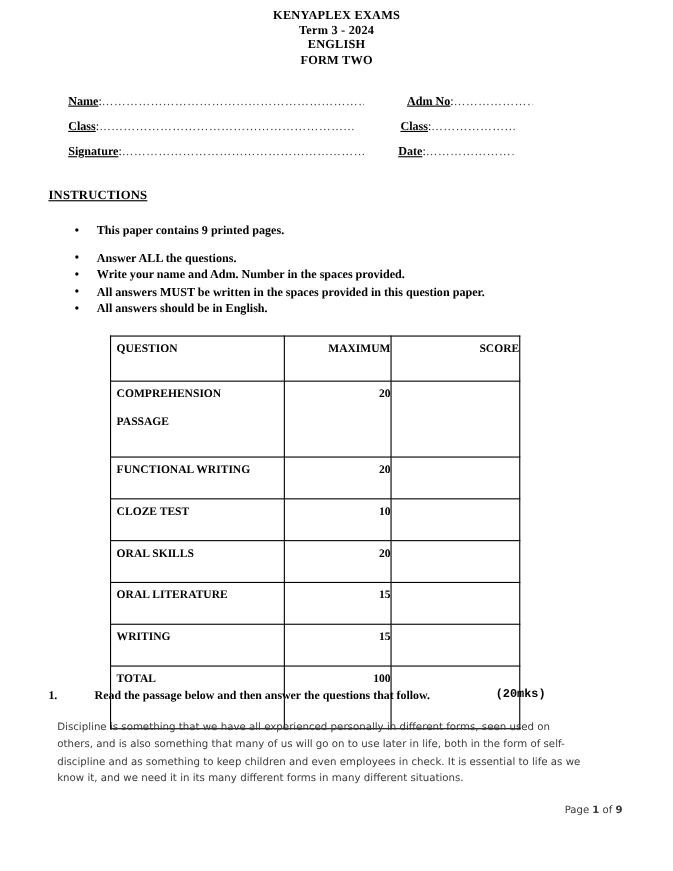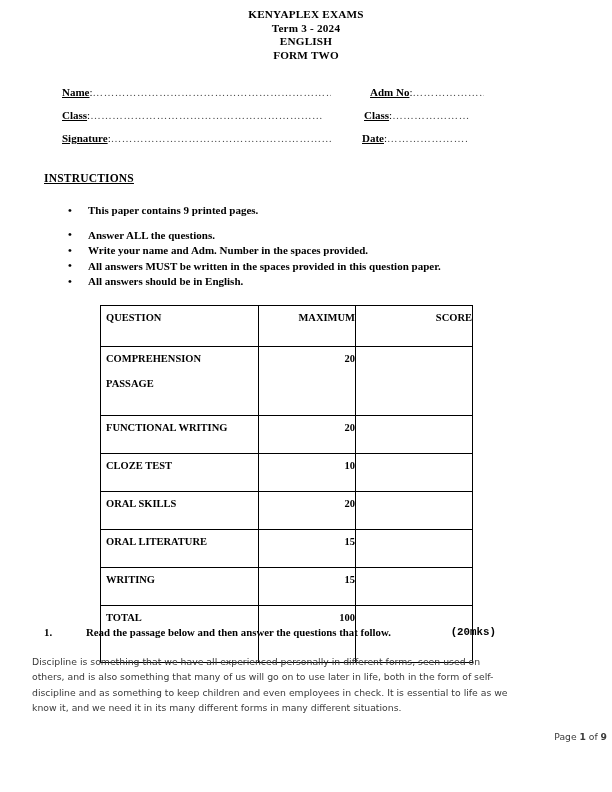--- a/index.html
+++ b/index.html
@@ -181,40 +181,39 @@
     position: absolute;
     right: 18px;
     top: 0;
     font-family: Liberation Mono, monospace;
   }
 
   
   .passage {
     position: absolute;
     top: 654px;
-    left: 32px;
+    left: 52px;
     width: 482px;
     font-family: "DejaVu Sans", "Liberation Sans", sans-serif;
     font-size: 9.3px;
     line-height: 15.4px;
     color: #3a3a3a;
     text-align: left;
   }
 
   
   .footer {
     position: absolute;
     top: 731px;
     left: 0;
     width: 566px;
     text-align: right;
     font-family: "DejaVu Sans", "Liberation Sans", sans-serif;
     font-size: 9.2px;
     color: #3a3a3a;
-    padding-left: 41px;
   }
   .footer b { font-weight: bold; }
 </style>
 </head>
 <body>
 
 <div class="page">
 
   <div class="doc-header">
     <div class="hline">KENYAPLEX EXAMS</div>

